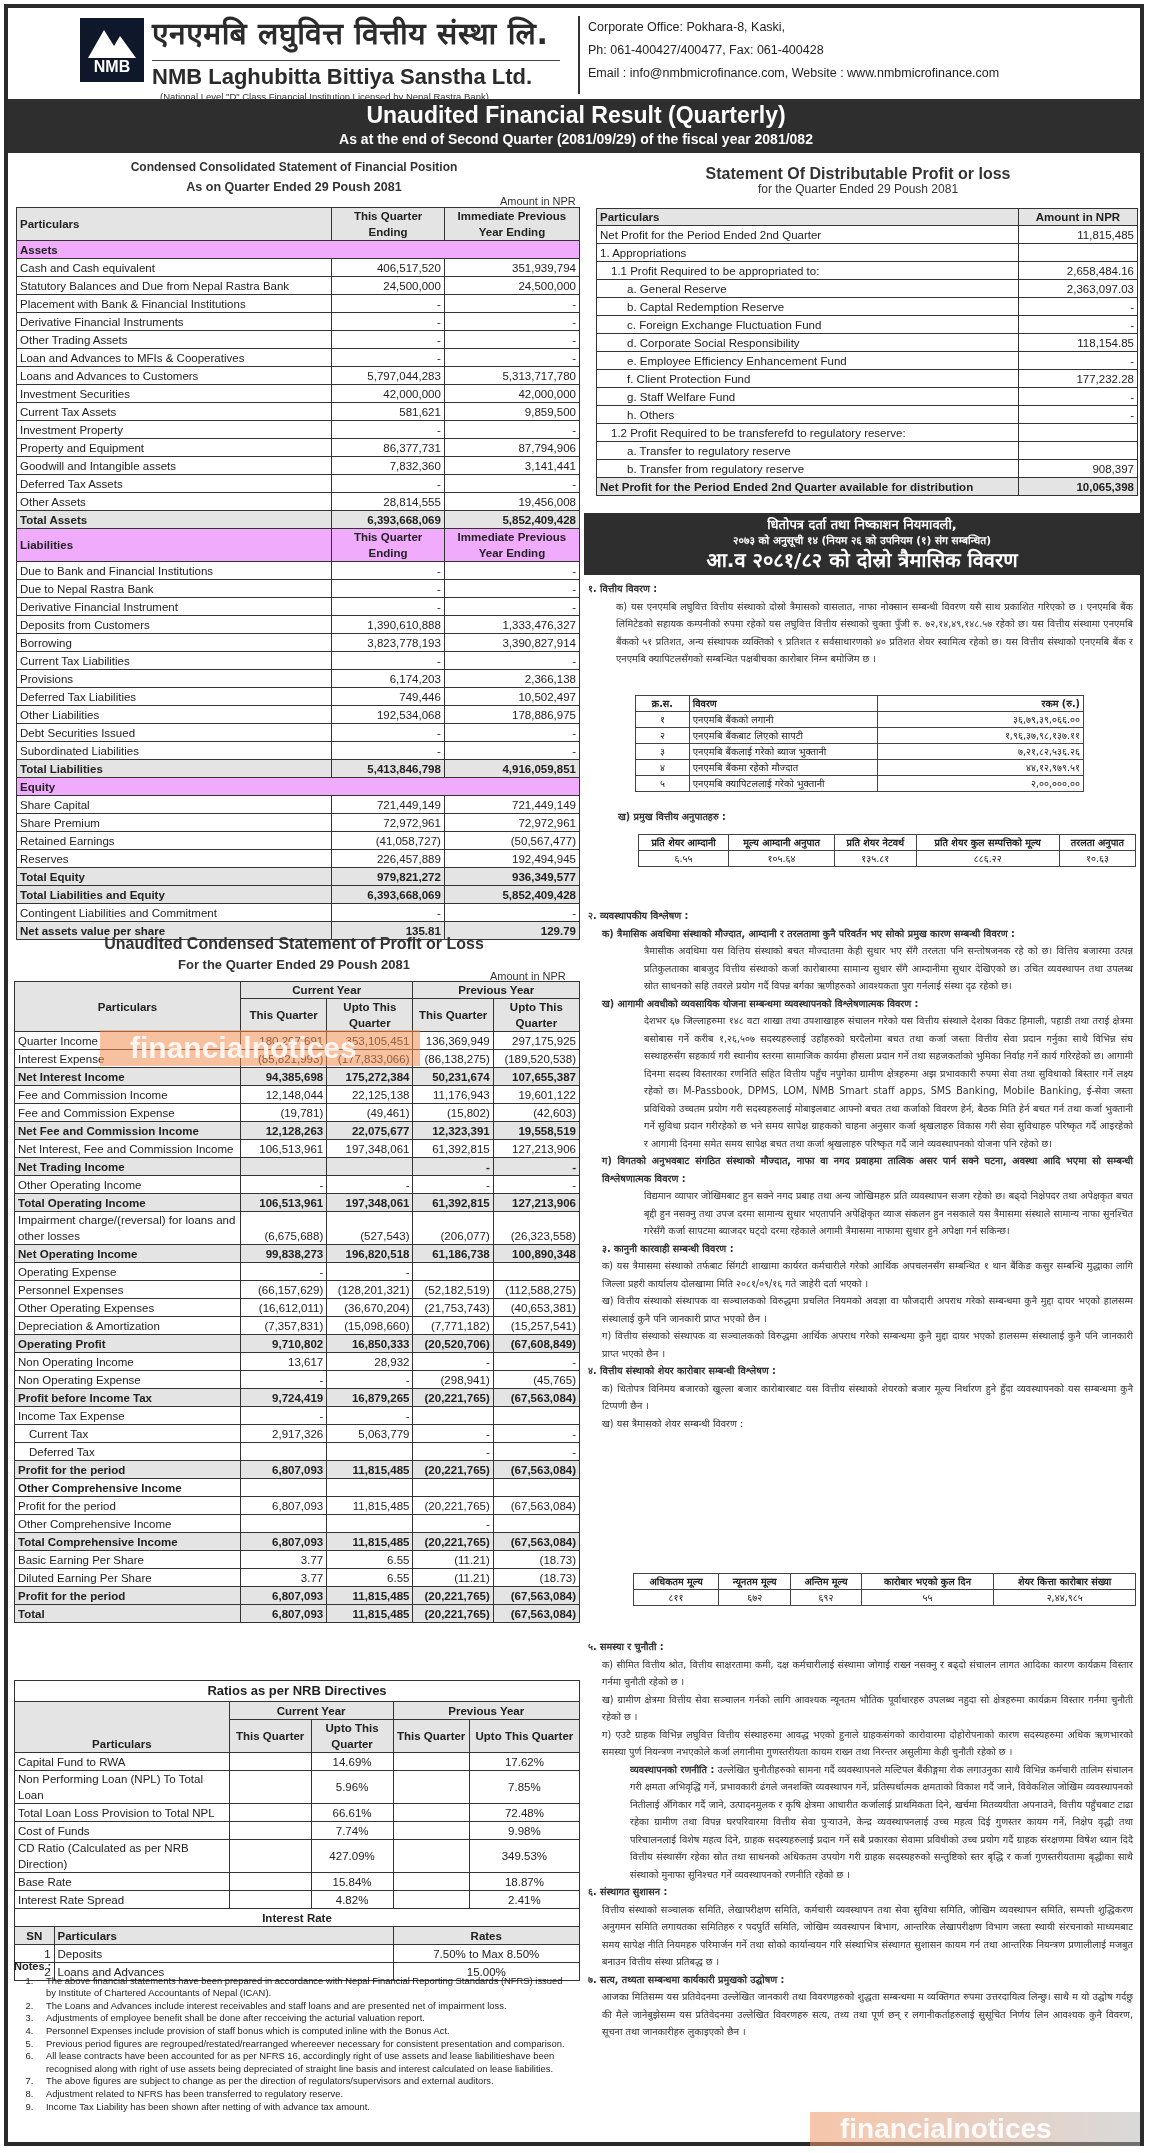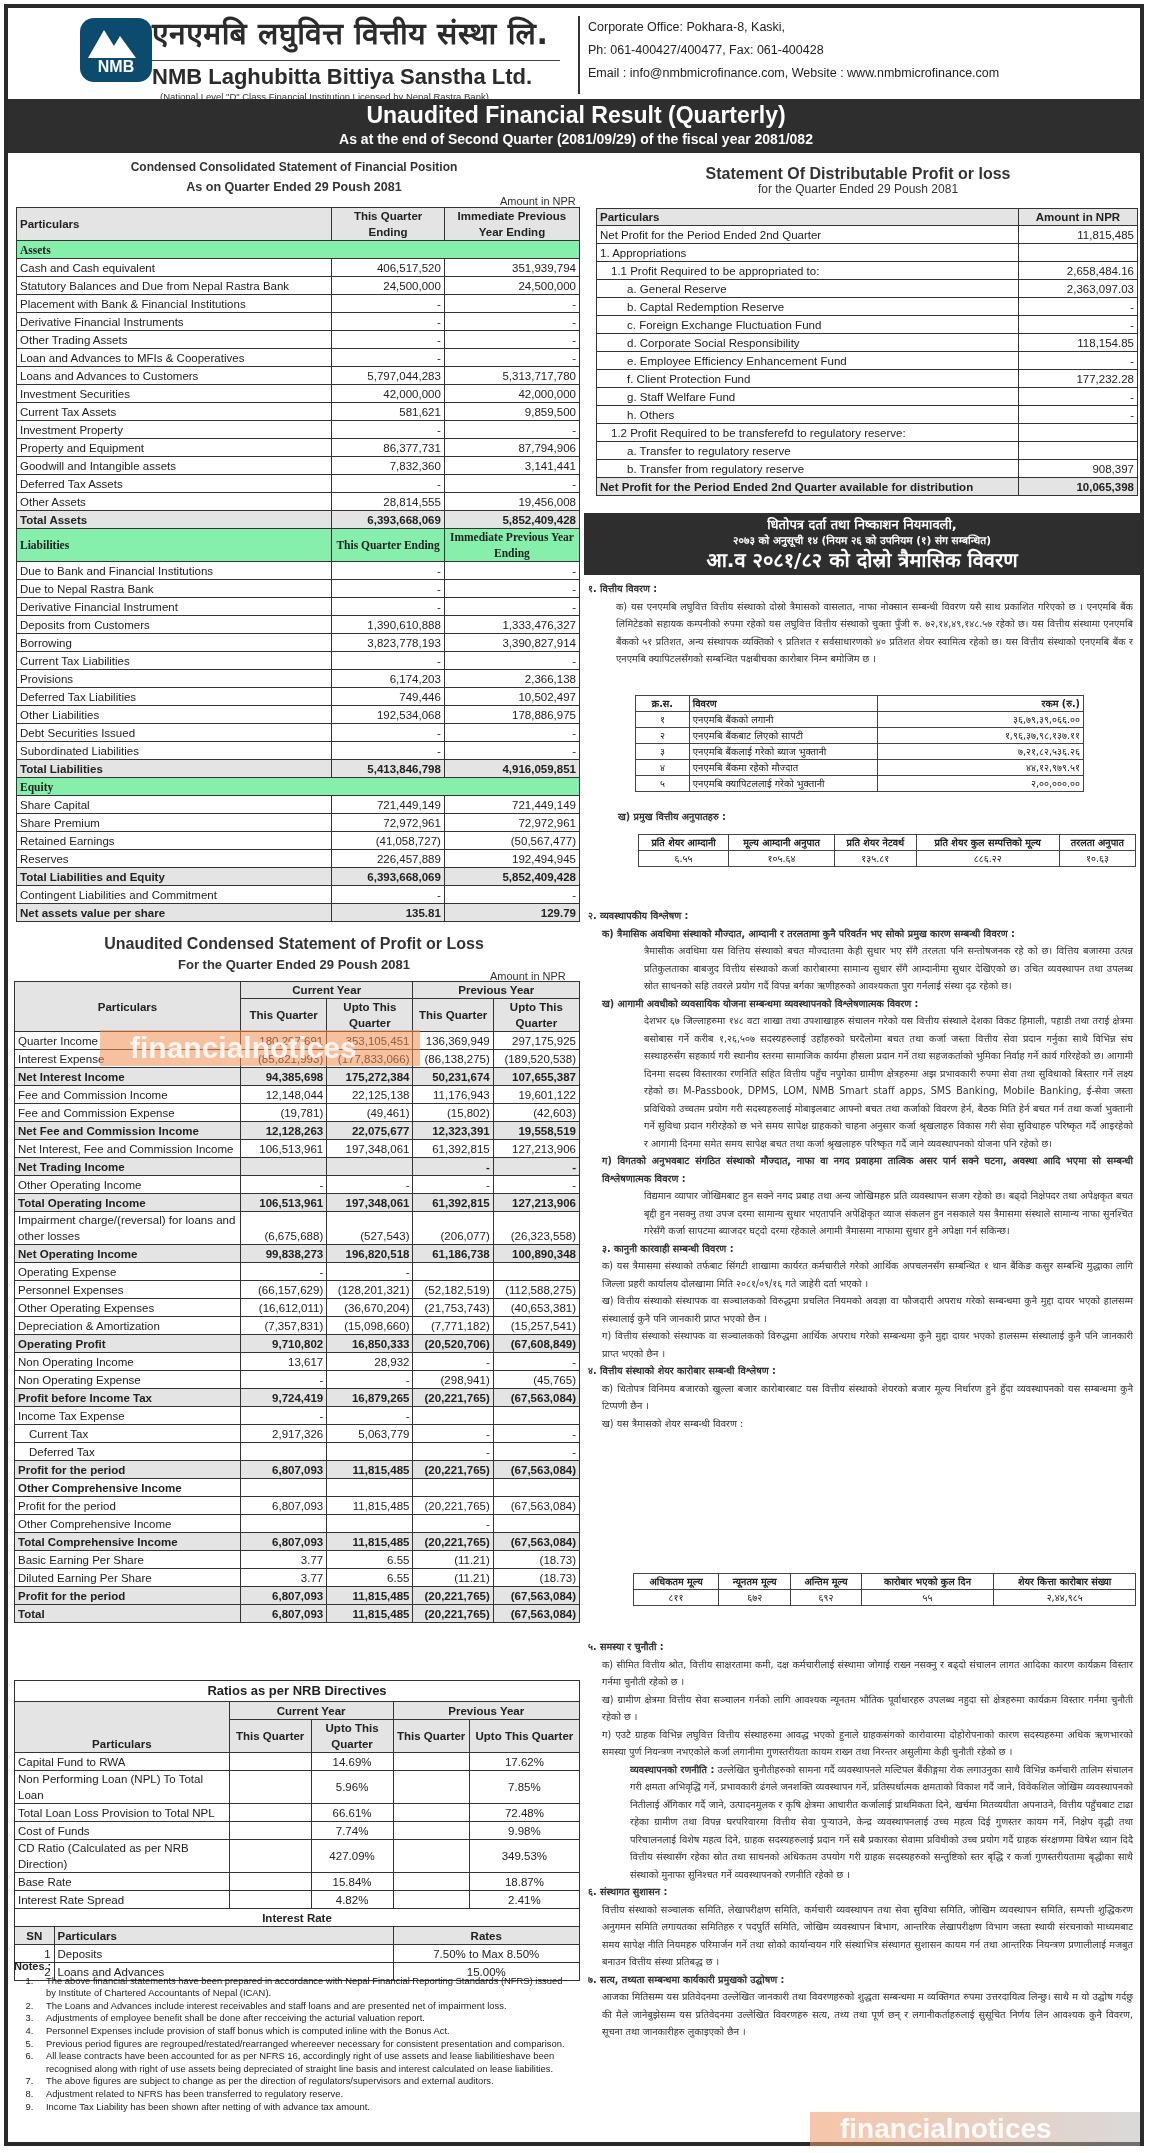--- a/index.html
+++ b/index.html
@@ -1,39 +1,39 @@
 <!DOCTYPE html>
 <html><head>
 <meta charset="utf-8">
 <style>
   html, body { margin:0; padding:0; background:#fff; }
   body { width:1152px; height:2153px; overflow:hidden; font-family:"Liberation Sans", sans-serif; color:#222; }
   .frame { position:absolute; left:4px; top:4px; width:1140px; height:2142px; border:4px solid #2b2b2b; box-sizing:border-box; }
   
   .hdr { position:absolute; left:8px; top:8px; width:1136px; height:95px; }
-  .logo { position:absolute; left:72px; top:10px; width:64px; height:64px; background:#0c4a6e; border-radius:14px;padding-left:8px; }
+  .logo { position:absolute; left:72px; top:10px; width:64px; height:64px; background:#0f172a; border-radius:0; }
   .logo svg { position:absolute; left:8px; top:6px; }
   .logo .nmb { position:absolute; left:0; right:0; bottom:6px; text-align:center; color:#fff; font-weight:bold; font-size:16px; font-family:"Liberation Sans", sans-serif; }
   .org-ne { position:absolute; left:144px; top:4px; font-size:30px; font-weight:bold; color:#2b2b2b; font-family:"DejaVu Sans", sans-serif; letter-spacing:0.5px; white-space:nowrap; }
   .org-line { position:absolute; left:144px; top:52px; width:408px; height:1px; background:#444; }
   .org-en { position:absolute; left:144px; top:56px; font-size:22px; font-weight:bold; color:#2b2b2b; white-space:nowrap; }
   .org-sub { position:absolute; left:152px; top:83px; font-size:9.5px; color:#333; white-space:nowrap; }
   .vsep { position:absolute; left:570px; top:8px; width:2px; height:78px; background:#333; }
   .contact { position:absolute; left:580px; top:8px; font-size:12.5px; line-height:23px; color:#222; white-space:nowrap; }
   .banner { position:absolute; left:8px; top:99px; width:1136px; height:54px; background:#2e2e2e; color:#fff; text-align:center; }
   .banner .t1 { font-size:23px; font-weight:bold; margin-top:3px; }
   .banner .t2 { font-size:14px; font-weight:bold; margin-top:2px; }
   
   table { border-collapse:collapse; font-family:"Liberation Sans", sans-serif; }
   td, th { border:1px solid #333; padding:0 3px; font-size:11.5px; line-height:16px; }
   th { background:#e4e4e4; font-weight:bold; }
   .num { text-align:right; white-space:nowrap; }
   .ctr { text-align:center; }
   .bold td { font-weight:bold; background:#e4e4e4; }
-  .sec td { font-weight:bold; background:#86efac;font-family:Liberation Serif, serif; }
+  .sec td { font-weight:bold; background:#f0abfc; }
   .title { position:absolute; text-align:center; font-weight:bold; color:#333; }
   .amt { position:absolute; font-size:11px; color:#333; }
   
   #fp-title { left:14px; top:160px; width:560px; font-size:12px; }
   #fp-sub { left:14px; top:180px; width:560px; font-size:12.5px; }
   #fp-amt { left:500px; top:195px; }
   #fp-table { position:absolute; left:16px; top:207px; width:564px; }
   #fp-table td { height:17px; }
   #pl-title { left:14px; top:935px; width:560px; font-size:16px; }
   #pl-sub { left:14px; top:957px; width:560px; font-size:13px; }
@@ -271,20 +271,25 @@
         <td>Retained Earnings</td>
         <td class="num">(41,058,727)</td>
         <td class="num">(50,567,477)</td>
       </tr>
       <tr>
         <td>Reserves</td>
         <td class="num">226,457,889</td>
         <td class="num">192,494,945</td>
       </tr>
       <tr class="bold">
+        <td>Total Equity</td>
+        <td class="num">979,821,272</td>
+        <td class="num">936,349,577</td>
+      </tr>
+      <tr class="bold">
         <td>Total Liabilities and Equity</td>
         <td class="num">6,393,668,069</td>
         <td class="num">5,852,409,428</td>
       </tr>
       <tr>
         <td>Contingent Liabilities and Commitment</td>
         <td class="num">-</td>
         <td class="num">-</td>
       </tr>
       <tr class="bold">

